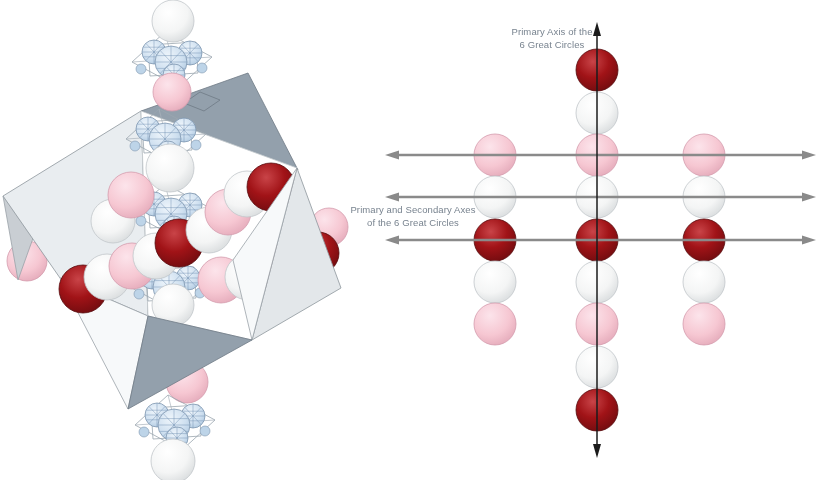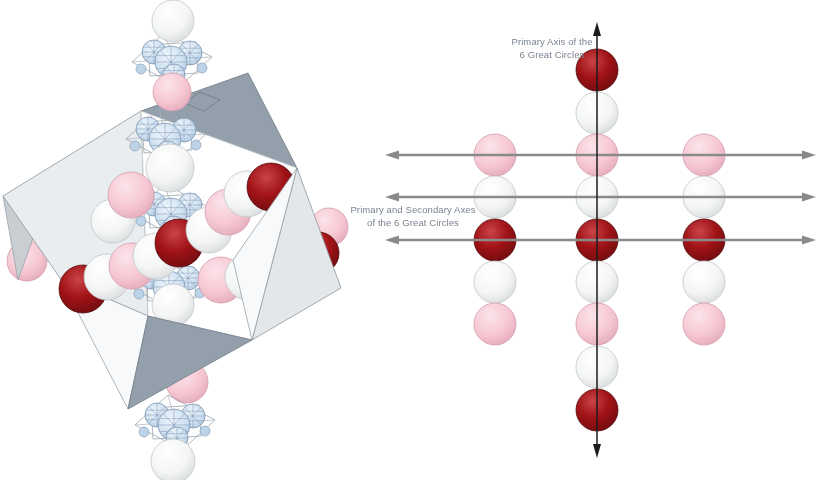--- a/index.html
+++ b/index.html
@@ -3,21 +3,21 @@
 <meta charset="utf-8">
 <style>
   html,body{margin:0;padding:0;background:#ffffff;}
   .figure{position:relative;width:822px;height:480px;background:#ffffff;overflow:hidden;
           font-family:"Liberation Sans", sans-serif;}
   .panel-svg{position:absolute;top:0;}
   #left-svg{left:0;width:360px;height:480px;}
   #right-svg{left:360px;width:462px;height:480px;}
   .axis-label{position:absolute;color:#78838f;font-size:9.5px;line-height:13px;
               text-align:center;white-space:pre-line;letter-spacing:0.1px;}
-  #label-6gc{left:492px;top:35px;width:120px;}
+  #label-6gc{left:492px;top:25px;width:120px;}
   #label-4gc{left:347px;top:203px;width:132px;}
 </style>
 </head>
 <body>
 
 <div class="figure">
 
   <svg id="left-svg" class="panel-svg" viewBox="0 0 360 480">
     <defs>
       <radialGradient id="gradWhite" cx="0.38" cy="0.3" r="0.85">

